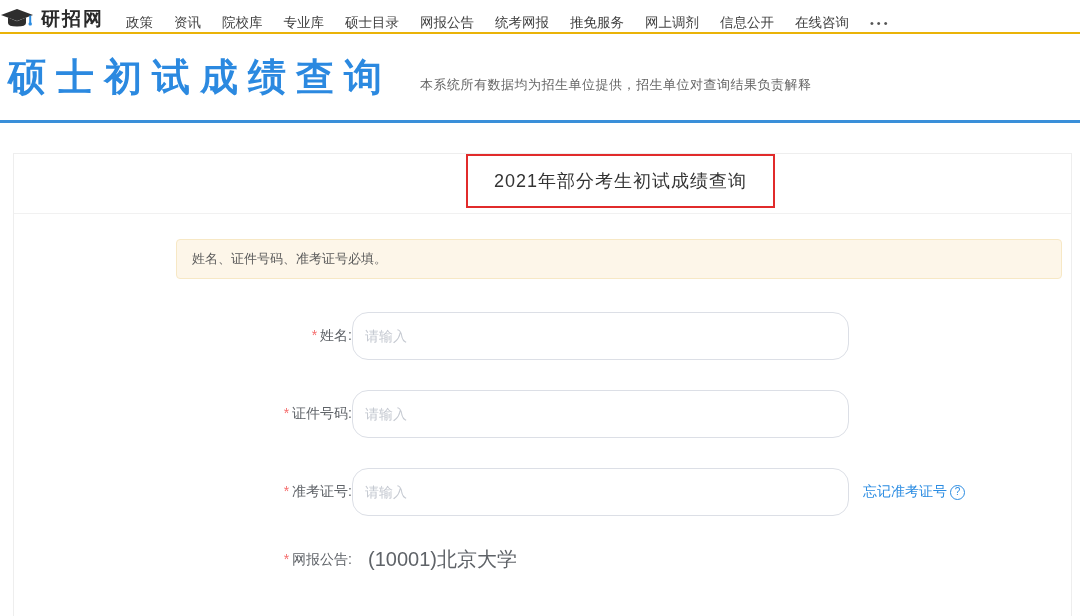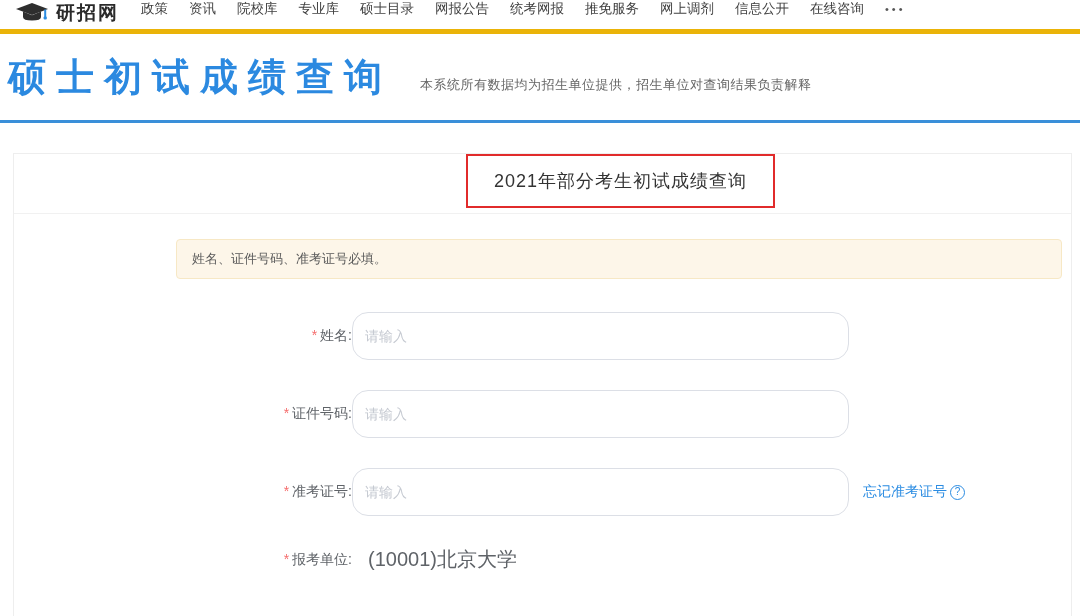--- a/index.html
+++ b/index.html
@@ -1,21 +1,21 @@
 <!DOCTYPE html>
 <html><head>
 <meta charset="utf-8">
 <style>
   * { margin:0; padding:0; box-sizing:border-box; }
   html,body { width:1080px; height:616px; overflow:hidden; background:#fff;
     font-family:"Liberation Sans","DejaVu Sans",sans-serif; color:#333; }
 
   
-  .topnav { height:34px; display:flex; align-items:flex-start; padding-left:15px;
-    border-bottom:5px solid #eab308; background:#fff; }
+  .topnav { height:34px; display:flex; align-items:flex-end; 
+    border-bottom:2px solid #eab308; background:#fff; }
   .logo { display:flex; align-items:center; gap:7px; margin-right:22px; cursor:pointer; }
   .logo-text { font-size:19px; font-weight:bold; color:#2a2a2a; letter-spacing:2px; }
   .nav-items { display:flex; align-items:center; gap:21px; font-size:13.5px; color:#3f3f3f; }
   .nav-item { cursor:pointer; white-space:nowrap; }
   .nav-more { font-size:11px; letter-spacing:3px; color:#555; cursor:pointer; }
 
   
   .page-header { height:86px; display:flex; align-items:center; padding-left:8px; }
   .page-title { font-size:38px; font-weight:bold; color:#2b89e0; letter-spacing:10px; line-height:1; }
   .page-subtitle { font-size:13px; color:#666; margin-left:28px; margin-top:16px; letter-spacing:0.5px; }
@@ -112,21 +112,21 @@
     <div class="form-row">
       <span class="form-label"><span class="required">*</span><span>准考证号:</span></span>
       <input class="form-input" type="text" placeholder="请输入" style="">
       <span class="forgot-link">
         <span>忘记准考证号</span>
         <span class="help-circle">?</span>
       </span>
     </div>
 
     <div class="form-row last">
-      <span class="form-label"><span class="required">*</span><span>报考单位:</span></span>
+      <span class="form-label"><span class="required">*</span><span>网报公告:</span></span>
       <span class="form-value">(10001)北京大学</span>
     </div>
 
     <div class="btn-row">
       <button class="submit-btn">查询</button>
     </div>
   </div>
 </div>
 
 </body></html>

